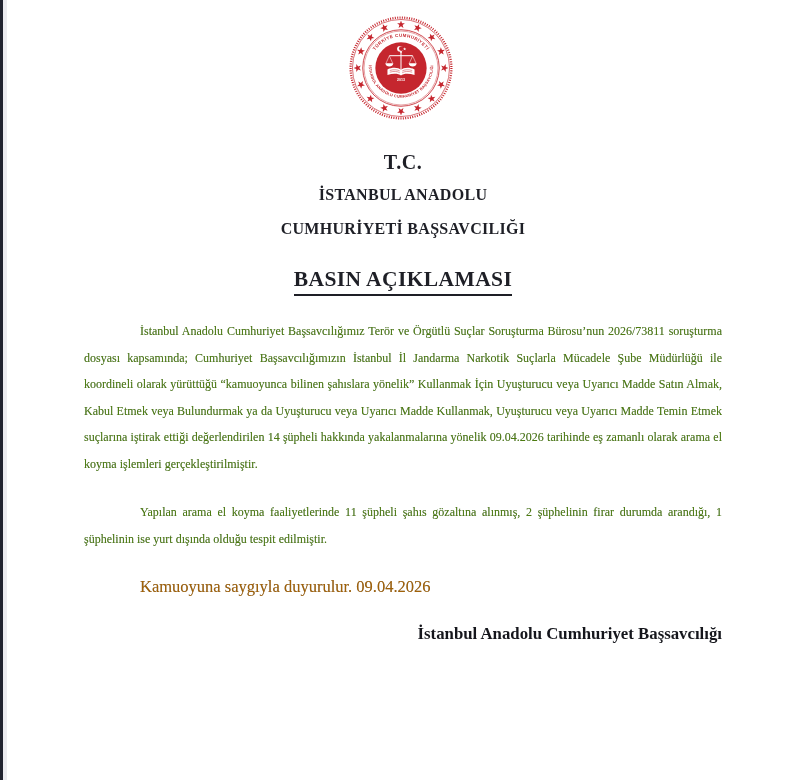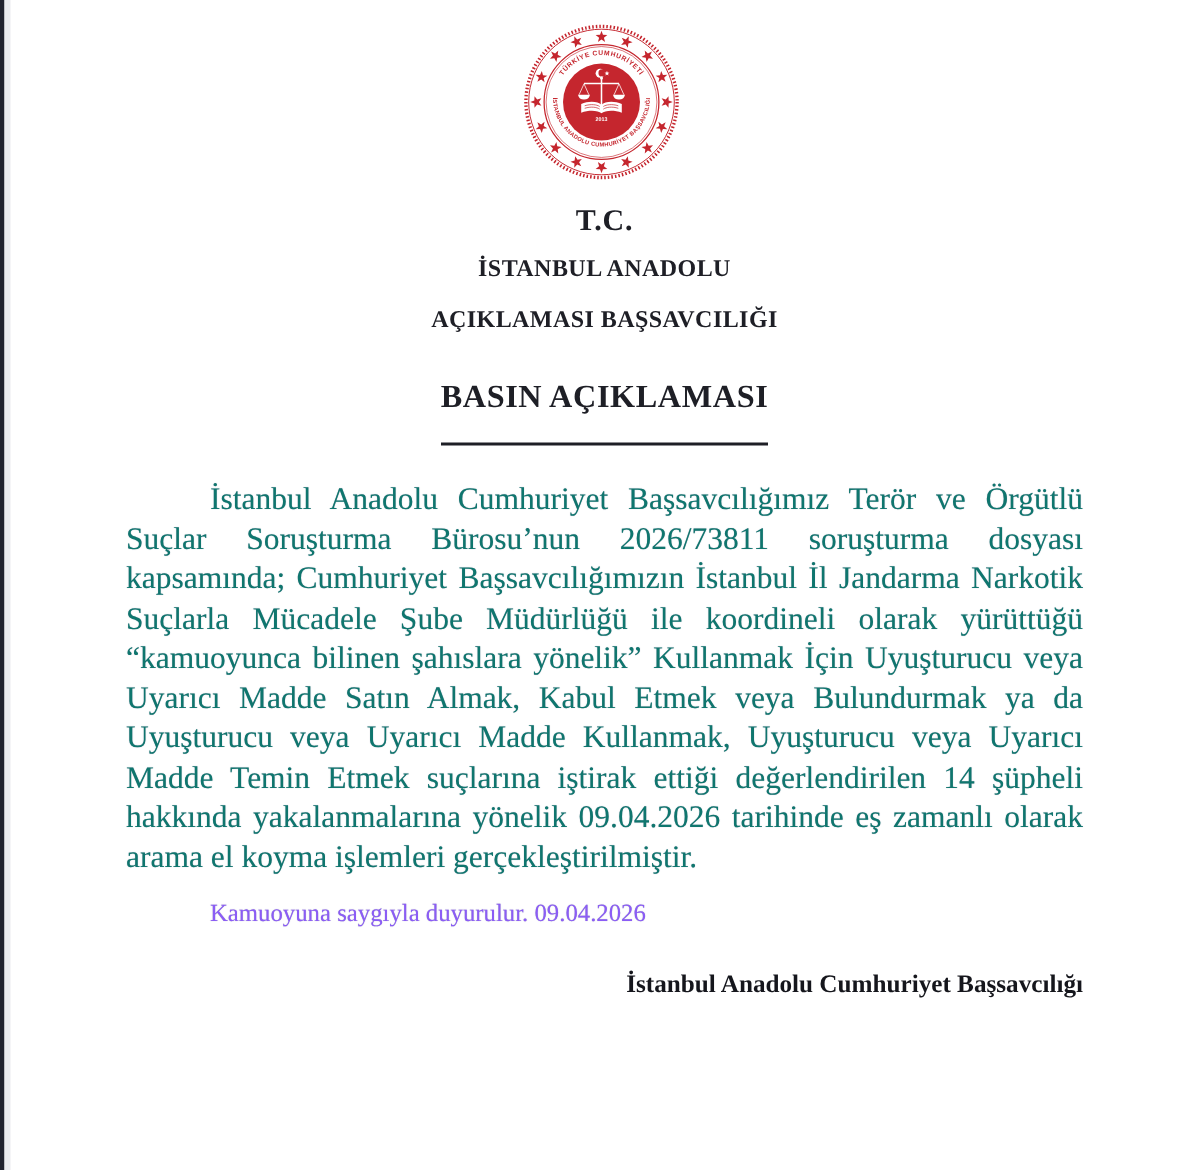--- a/index.html
+++ b/index.html
@@ -8,42 +8,42 @@
     width:802px;height:780px;
     background:#ffffff;
     overflow:hidden;
     font-family:"Liberation Serif","DejaVu Serif",serif;
   }
   .edge-dark{position:absolute;left:0;top:0;bottom:0;width:3px;background:#20222e;}
   .edge-light{position:absolute;left:3px;top:0;bottom:0;width:4px;background:#ebebef;}
   .seal-wrap{padding-top:12px;text-align:center;}
   .seal-wrap svg{display:inline-block;}
   .content{padding:0 80px 0 84px;}
-  .header{margin-top:2px;text-align:center;color:#1e1f26;}
+  .header{margin-top:18px;text-align:center;color:#1e1f26;}
   .tc-line{font-size:20px;font-weight:bold;line-height:32px;letter-spacing:.5px;}
   .h-line{font-size:16px;font-weight:bold;line-height:33.5px;letter-spacing:.3px;}
   .doc-title{text-align:center;margin-top:22px;}
   .doc-title span{
     display:inline-block;
     font-size:21.5px;font-weight:bold;color:#1e1f26;
     letter-spacing:.4px;
     border-bottom:2.2px solid #1e1f26;
-    padding-bottom:18px;
+    padding-bottom:2px;
   }
   .body-p{
     margin:22px 0 0 0;
-    font-size:21px;line-height:26.5px;
+    font-size:12px;line-height:26.5px;
     text-align:justify;text-indent:56px;
-    color:#0f766e;
+    color:#4d7c0f;
     text-shadow:0 0 .6px rgba(57,65,104,.45);
   }
   .closing{
-    margin:12px 0 0 0;
+    margin:22px 0 0 0;
     font-size:16.5px;line-height:26.5px;
-    text-indent:56px;color:#8b5cf6;
+    text-indent:56px;color:#a16207;
     text-shadow:0 0 .6px rgba(57,65,104,.45);
   }
   .signature{
     margin:20px 0 0 0;
     font-size:16.8px;line-height:26px;
     text-align:right;font-weight:bold;color:#15161c;
   }
   .seal-ring-text{font-family:"Liberation Sans","DejaVu Sans",sans-serif;}
 </style>
 </head>
@@ -114,25 +114,26 @@
         <path stroke="#c5262e" stroke-width="0.5" fill="none" d="M48,62.7 C52.3,61.3 56.6,61.8 58.7,63.2 M48,64.5 C52.3,63.1 56.6,63.6 58.7,65.1 M72,62.7 C67.7,61.3 63.4,61.8 61.3,63.2 M72,64.5 C67.7,63.1 63.4,63.6 61.3,65.1"></path>
         <text x="60" y="73.8" font-size="3.8" font-weight="bold" fill="#ffffff" text-anchor="middle" class="seal-ring-text">2013</text>
       </g>
     </svg>
   </div>
 
   <div class="content">
     <div class="header">
       <div class="tc-line">T.C.</div>
       <div class="h-line">İSTANBUL ANADOLU</div>
-      <div class="h-line">AÇIKLAMASI BAŞSAVCILIĞI</div>
+      <div class="h-line">CUMHURİYETİ BAŞSAVCILIĞI</div>
     </div>
 
     <div class="doc-title">
       <span>BASIN AÇIKLAMASI</span>
     </div>
 
     <p class="body-p">İstanbul Anadolu Cumhuriyet Başsavcılığımız Terör ve Örgütlü Suçlar Soruşturma Bürosu’nun 2026/73811 soruşturma dosyası kapsamında; Cumhuriyet Başsavcılığımızın İstanbul İl Jandarma Narkotik Suçlarla Mücadele Şube Müdürlüğü ile koordineli olarak yürüttüğü “kamuoyunca bilinen şahıslara yönelik” Kullanmak İçin Uyuşturucu veya Uyarıcı Madde Satın Almak, Kabul Etmek veya Bulundurmak ya da Uyuşturucu veya Uyarıcı Madde Kullanmak, Uyuşturucu veya Uyarıcı Madde Temin Etmek suçlarına iştirak ettiği değerlendirilen 14 şüpheli hakkında yakalanmalarına yönelik 09.04.2026 tarihinde eş zamanlı olarak arama el koyma işlemleri gerçekleştirilmiştir.</p>
+    <p class="body-p">Yapılan arama el koyma faaliyetlerinde 11 şüpheli şahıs gözaltına alınmış, 2 şüphelinin firar durumda arandığı, 1 şüphelinin ise yurt dışında olduğu tespit edilmiştir.</p>
 
     <p class="closing">Kamuoyuna saygıyla duyurulur. 09.04.2026</p>
     <p class="signature">İstanbul Anadolu Cumhuriyet Başsavcılığı</p>
   </div>
 </div>
 
 </body></html>

